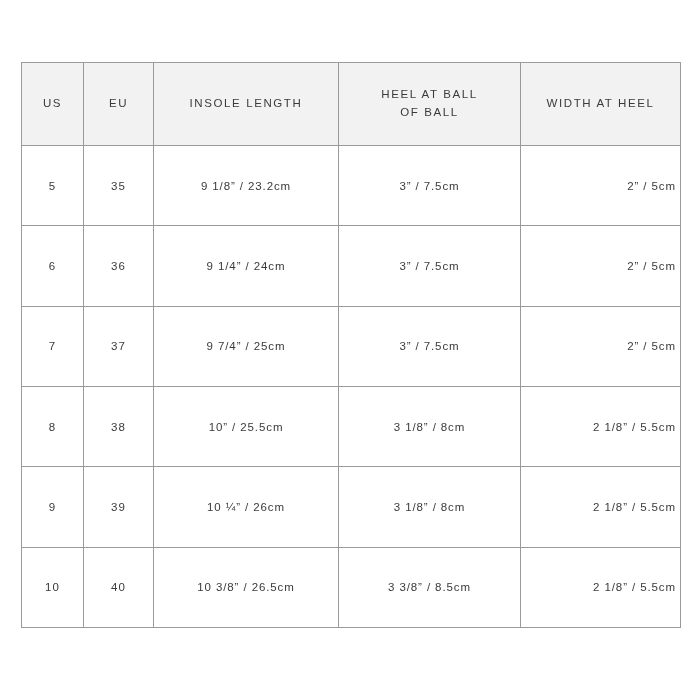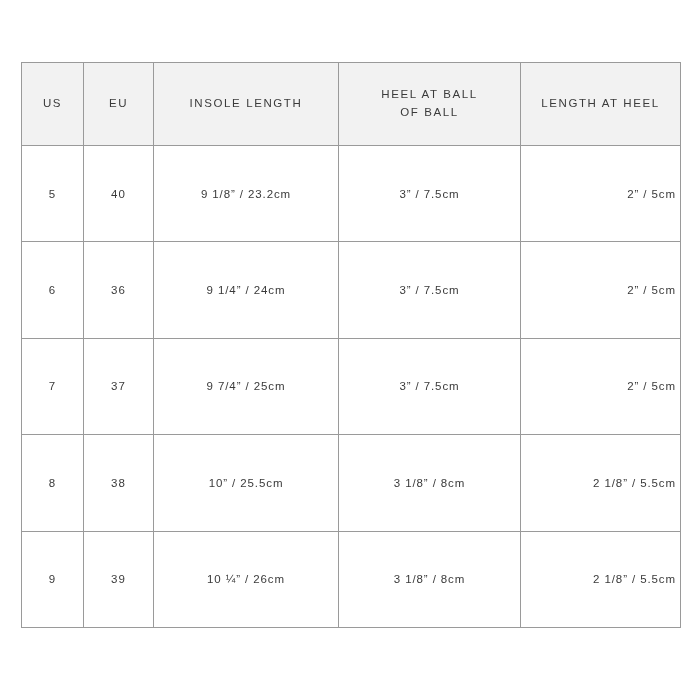--- a/index.html
+++ b/index.html
@@ -91,27 +91,27 @@
       </colgroup>
       <thead>
         <tr>
           <th>US</th>
           <th>EU</th>
           <th>INSOLE LENGTH</th>
           <th>
             <span>HEEL AT BALL</span><br>
             <span>OF BALL</span>
           </th>
-          <th>LENGTH AT HEEL</th>
+          <th>WIDTH AT HEEL</th>
         </tr>
       </thead>
       <tbody>
         <tr>
           <td class="num">5</td>
-          <td class="num">40</td>
+          <td class="num">35</td>
           <td>9 1/8” / 23.2cm</td>
           <td>3” / 7.5cm</td>
           <td>2” / 5cm</td>
         </tr>
         <tr>
           <td class="num">6</td>
           <td class="num">36</td>
           <td>9 1/4” / 24cm</td>
           <td>3” / 7.5cm</td>
           <td>2” / 5cm</td>
@@ -130,16 +130,23 @@
           <td>3 1/8” / 8cm</td>
           <td>2 1/8” / 5.5cm</td>
         </tr>
         <tr>
           <td class="num">9</td>
           <td class="num">39</td>
           <td>10 ¼” / 26cm</td>
           <td>3 1/8” / 8cm</td>
           <td>2 1/8” / 5.5cm</td>
         </tr>
+        <tr>
+          <td class="num">10</td>
+          <td class="num">40</td>
+          <td>10 3/8” / 26.5cm</td>
+          <td>3 3/8” / 8.5cm</td>
+          <td>2 1/8” / 5.5cm</td>
+        </tr>
       </tbody>
     </table>
   </div>
 </div>
 
 </body></html>

